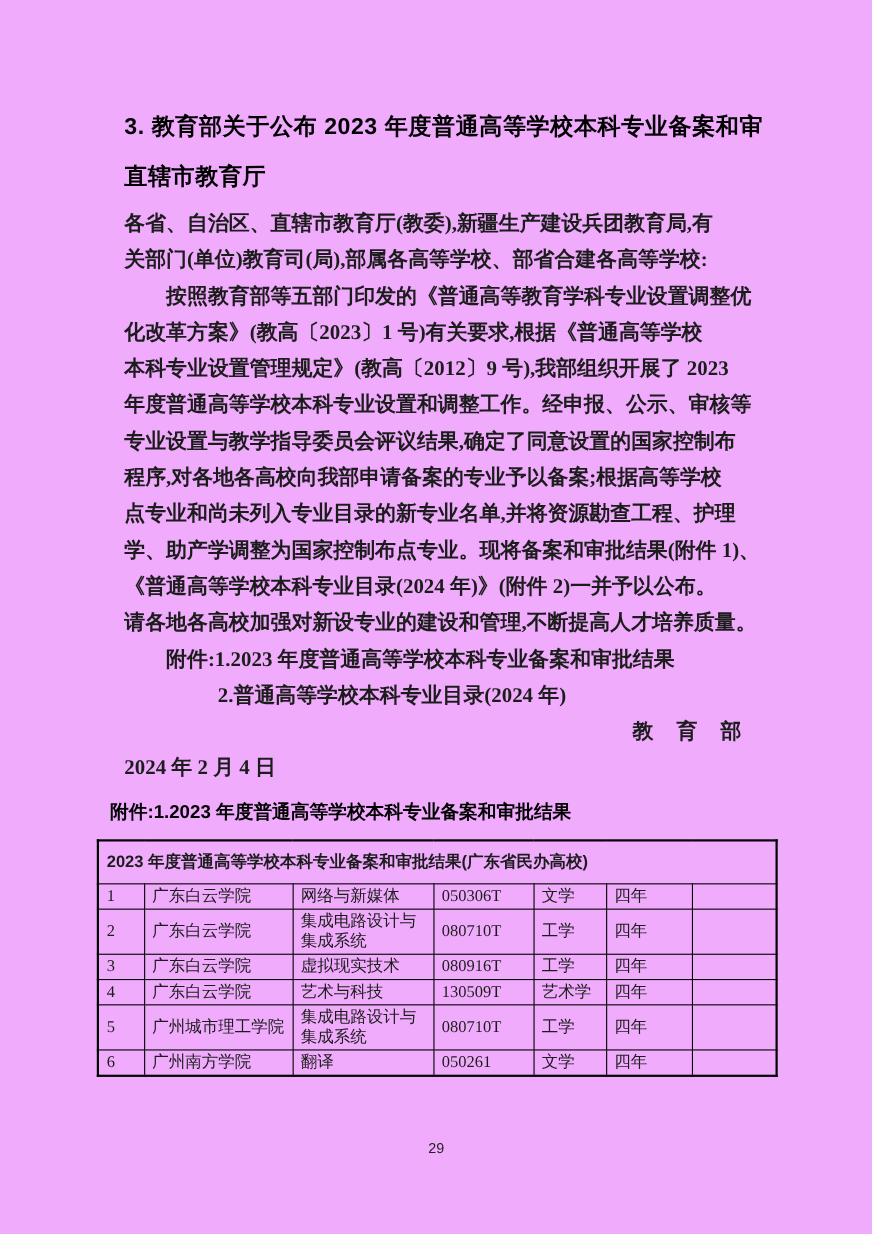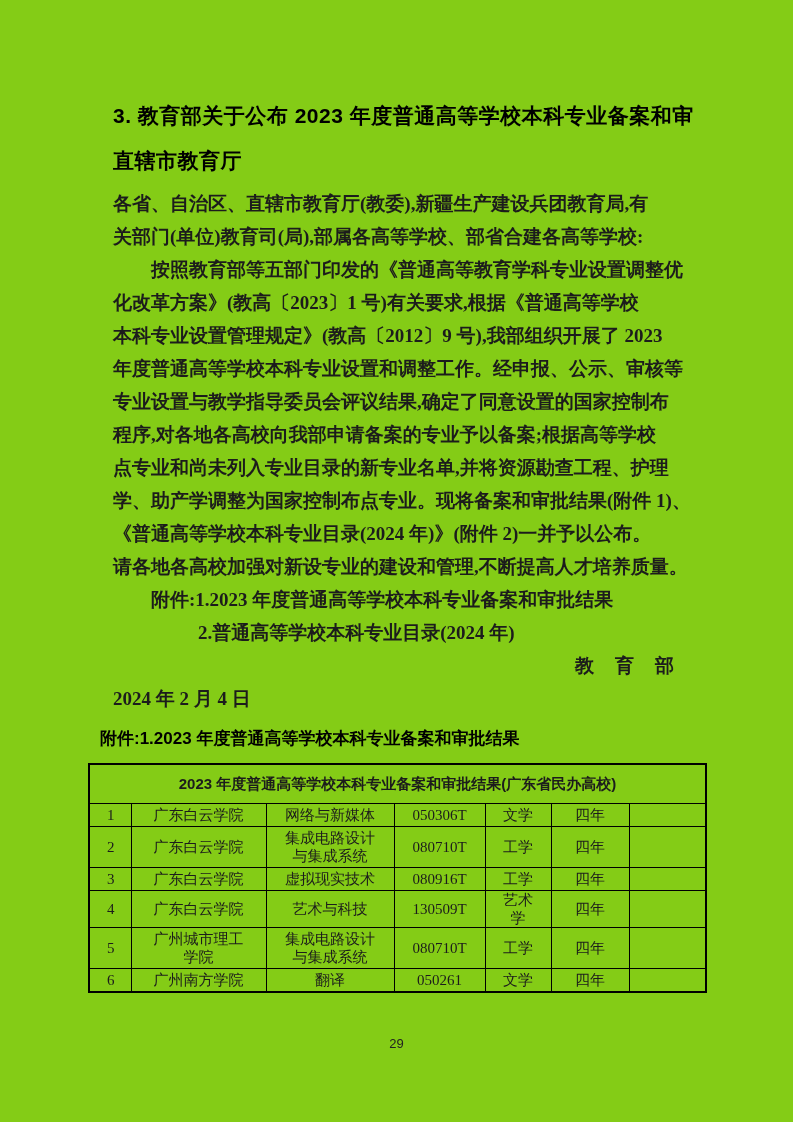--- a/index.html
+++ b/index.html
@@ -1,21 +1,21 @@
 <!DOCTYPE html>
 <html><head>
 <meta charset="utf-8">
 <style>
   html, body { margin: 0; padding: 0; background: #e8e8e8; }
   .page {
     position: relative;
     width: 793px;
     height: 1122px;
     margin: 0 auto;
-    background: #84cc16;
+    background: #f0abfc;
     box-sizing: border-box;
     padding: 93px 88px 0 113px;
     color: #1a1a1a;
     overflow: hidden;
     font-family: "Liberation Serif", "DejaVu Serif", serif;
   }
   .doc-title {
     font-family: "Liberation Sans", "DejaVu Sans", sans-serif;
     font-weight: bold;
     color: #000;
@@ -47,23 +47,23 @@
   }
   table.results {
     border-collapse: collapse;
     table-layout: fixed;
     width: 617px;
     margin: 12px 0 0 -25px;
     border: 2px solid #000;
   }
   table.results td {
     border: 1px solid #000;
-    text-align: center;
+    text-align: left;
     vertical-align: middle;
-    padding: 0 17px;
+    padding: 0 7px;
     font-size: 15px;
     line-height: 18px;
     color: #1c1c1c;
     overflow: hidden;
   }
   td.t-title {
     font-family: "Liberation Sans", "DejaVu Sans", sans-serif;
     font-weight: bold;
     font-size: 17px;
     color: #000;

